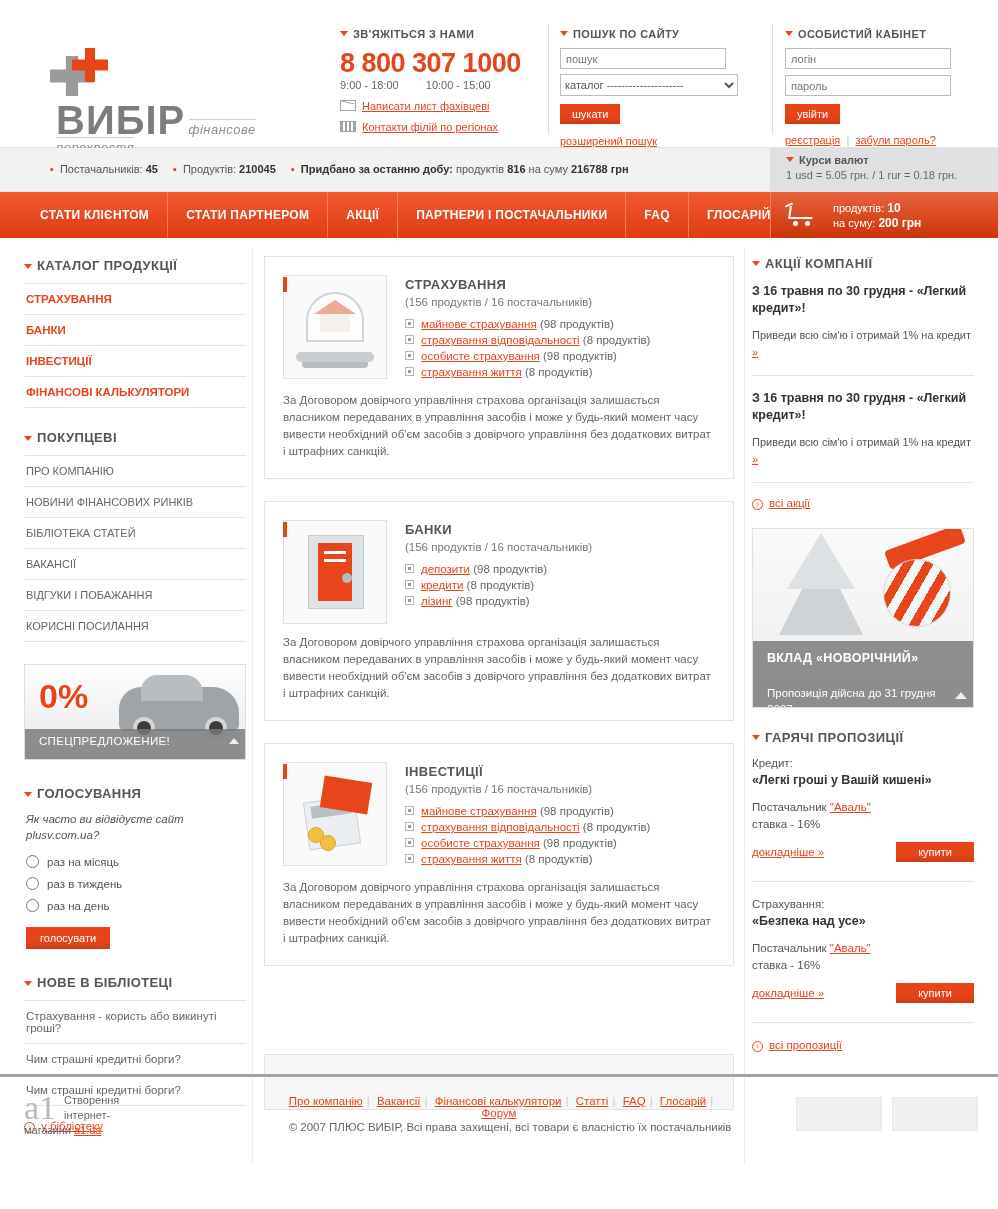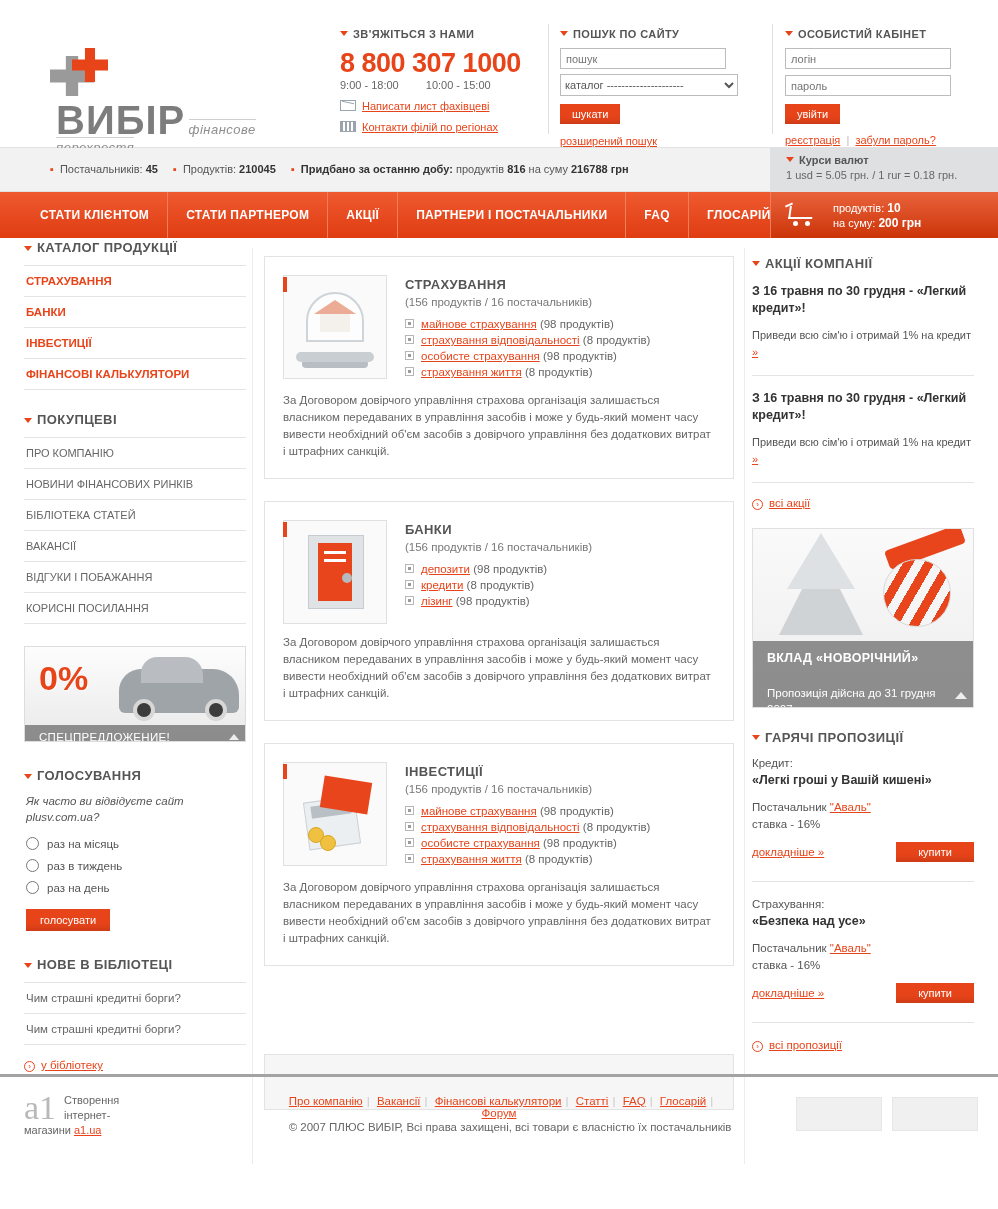--- a/index.html
+++ b/index.html
@@ -126,21 +126,21 @@
   }
   .cart-ico .body { position:absolute; left:4px; top:2px; width:24px; height:13px; border:2px solid #fff; border-top:0; border-right:0; transform:skewX(-8deg);}
   .cart-ico .handle{ position:absolute; left:0; top:0; width:8px; height:2px; background:#fff; transform:rotate(-25deg);}
   .cart-ico .w1,.cart-ico .w2{ position:absolute; bottom:0; width:5px;height:5px;border-radius:50%;background:#fff;}
   .cart-ico .w1{left:8px;} .cart-ico .w2{left:20px;}
   .cart .txt { position:absolute; left:62px; top:9px; color:#fff; font-size:11px; line-height:15px;}
   .cart .txt b { font-size:12px; }
 
   
   .content { position:relative; padding:18px 0 0 0; min-height:820px; }
-  .col-left { position:absolute; left:24px; top:2px; width:222px; }
+  .col-left { position:absolute; left:24px; top:20px; width:222px; }
   .col-mid  { position:absolute; left:264px; top:18px; width:470px; }
   .col-right{ position:absolute; left:752px; top:18px; width:222px; }
 
   
   .sec-title {
     font-size:13px; font-weight:bold; color:#555; letter-spacing:.4px; text-transform:uppercase;
     padding-bottom:10px;
   }
   .sec-title .tri-down { vertical-align:1px; }
   ul.plain { list-style:none; margin:0; padding:0; }
@@ -164,21 +164,21 @@
     position:absolute; right:6px; top:22px; width:120px; height:44px; background:#9fa4a8;
     border-radius:22px 26px 6px 6px;
   }
   .banner-car .car:before{
     content:""; position:absolute; left:22px; top:-12px; width:62px; height:26px; background:#b9bdc1;
     border-radius:16px 18px 0 0;
   }
   .banner-car .wh1,.banner-car .wh2{ position:absolute; bottom:-8px; width:22px;height:22px;border-radius:50%;background:#3c3c3c;border:4px solid #d7d7d7;}
   .banner-car .wh1{left:14px;} .banner-car .wh2{right:12px;}
   .banner-car .cap {
-    position:absolute; left:0; bottom:0; width:222px; height:16px; background:rgba(120,120,120,.82);
+    position:absolute; left:0; bottom:0; width:222px; height:30px; background:rgba(120,120,120,.82);
     color:#fff; font-size:11.5px; padding:6px 0 0 14px; letter-spacing:.3px;
   }
   .banner-car .cap .arr {
     position:absolute; right:8px; top:9px; width:0;height:0;
     border-left:5px solid transparent;border-right:5px solid transparent;border-bottom:6px solid #fff; opacity:.85;
   }
 
   .vote { margin-top:26px; }
   .vote p { margin:0 0 12px 2px; font-size:11.5px; color:#555; line-height:16px;font-style:italic; }
   .vote label { display:block; font-size:11.5px; color:#555; margin:0 0 9px 2px; cursor:pointer;}
@@ -516,20 +516,23 @@
         <label><input type="radio" name="vote" style=""><span>раз на день</span></label>
         <button class="btn-red btn-vote">голосувати</button>
       </div>
 
       <div class="lib">
         <div class="sec-title">
           <span class="tri-down"></span><span>НОВЕ В БІБЛІОТЕЦІ</span>
         </div>
         <ul class="plain">
           <li>
+              <a href="#">Страхування - користь або викинуті гроші?</a>
+            </li>
+          <li>
               <a href="#">Чим страшні кредитні борги?</a>
             </li>
           <li>
               <a href="#">Чим страшні кредитні борги?</a>
             </li>
         </ul>
         <div class="lib-foot">
           <span class="circ">›</span><a href="#">у бібліотеку</a>
         </div>
       </div>

